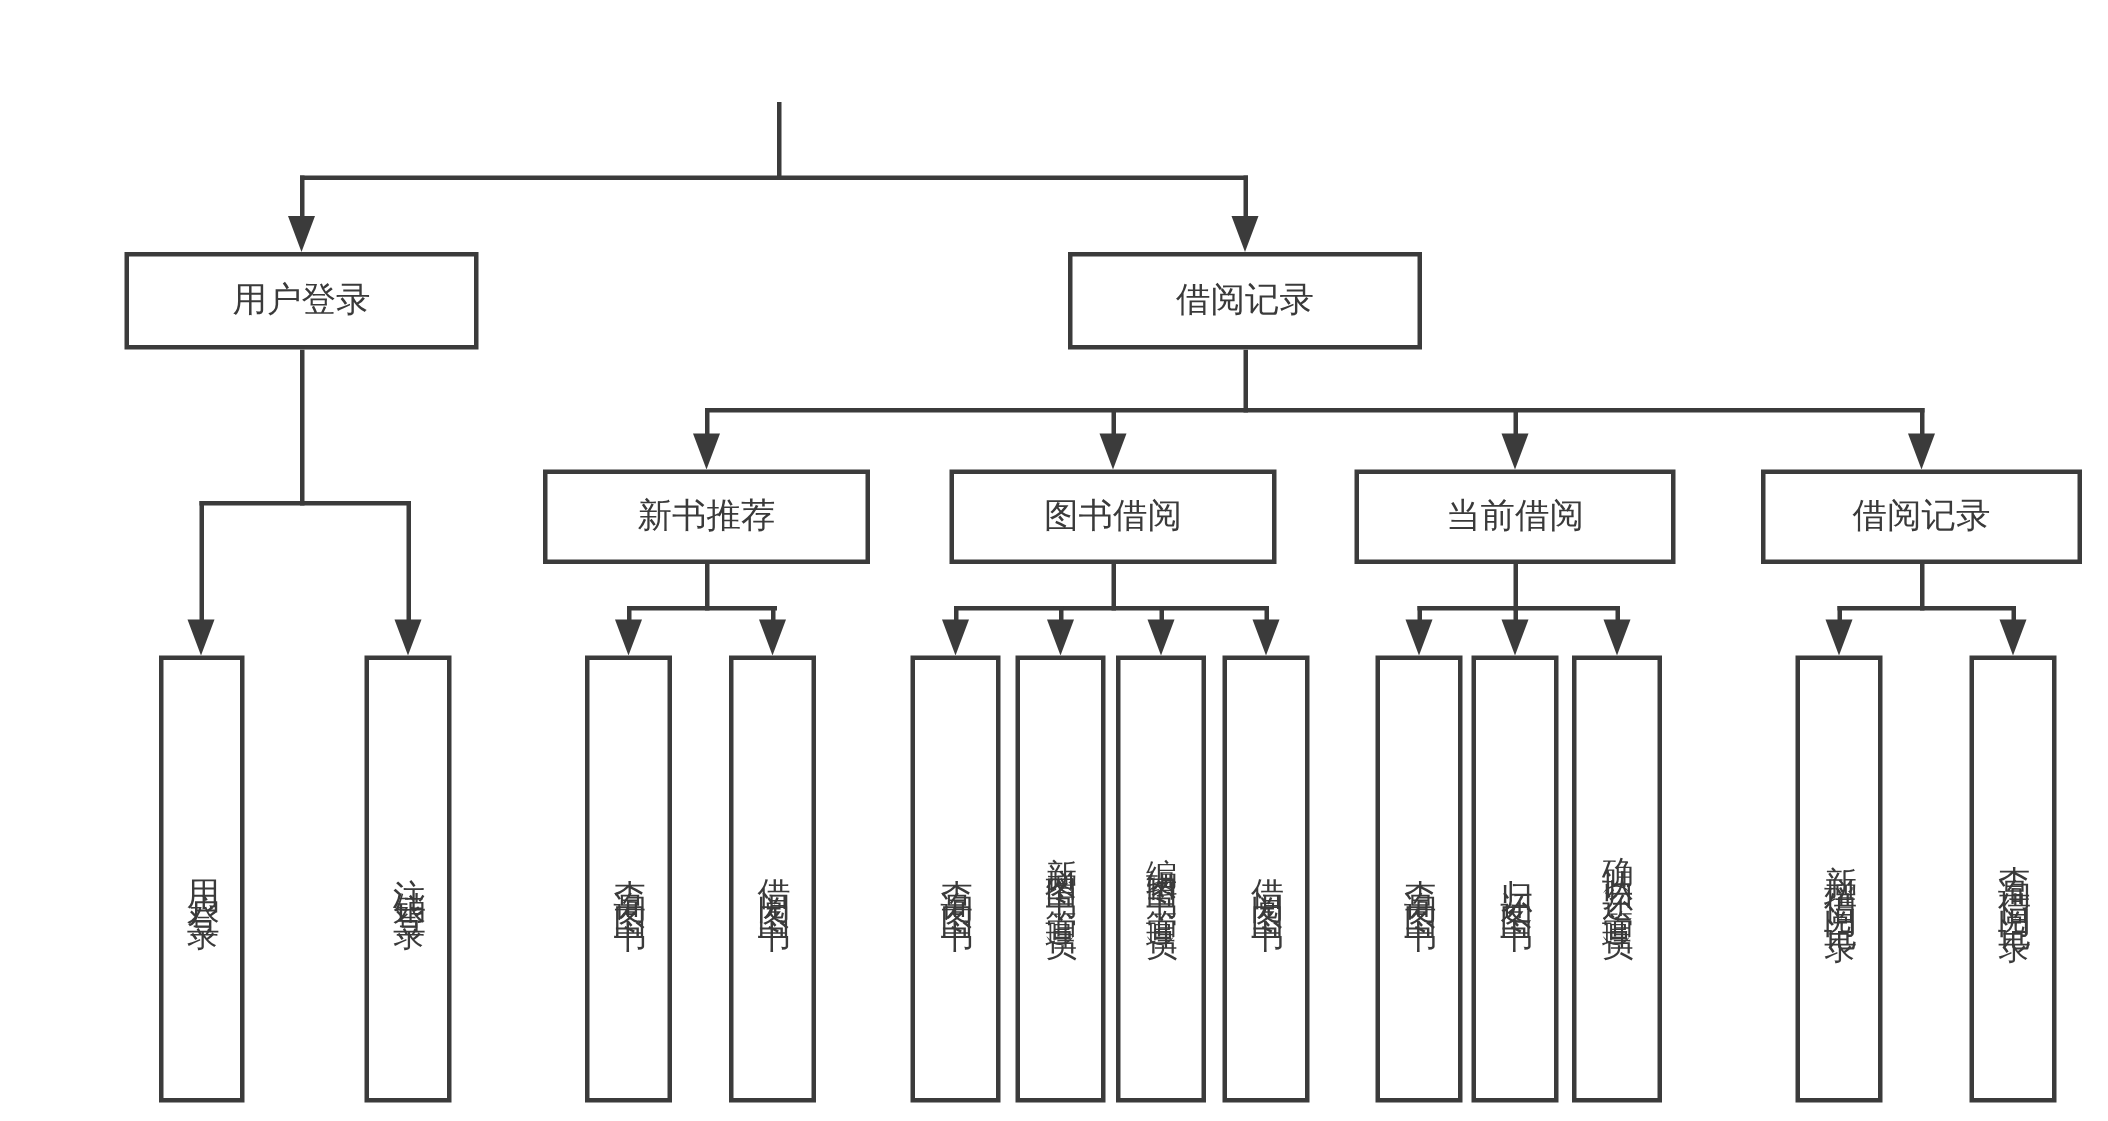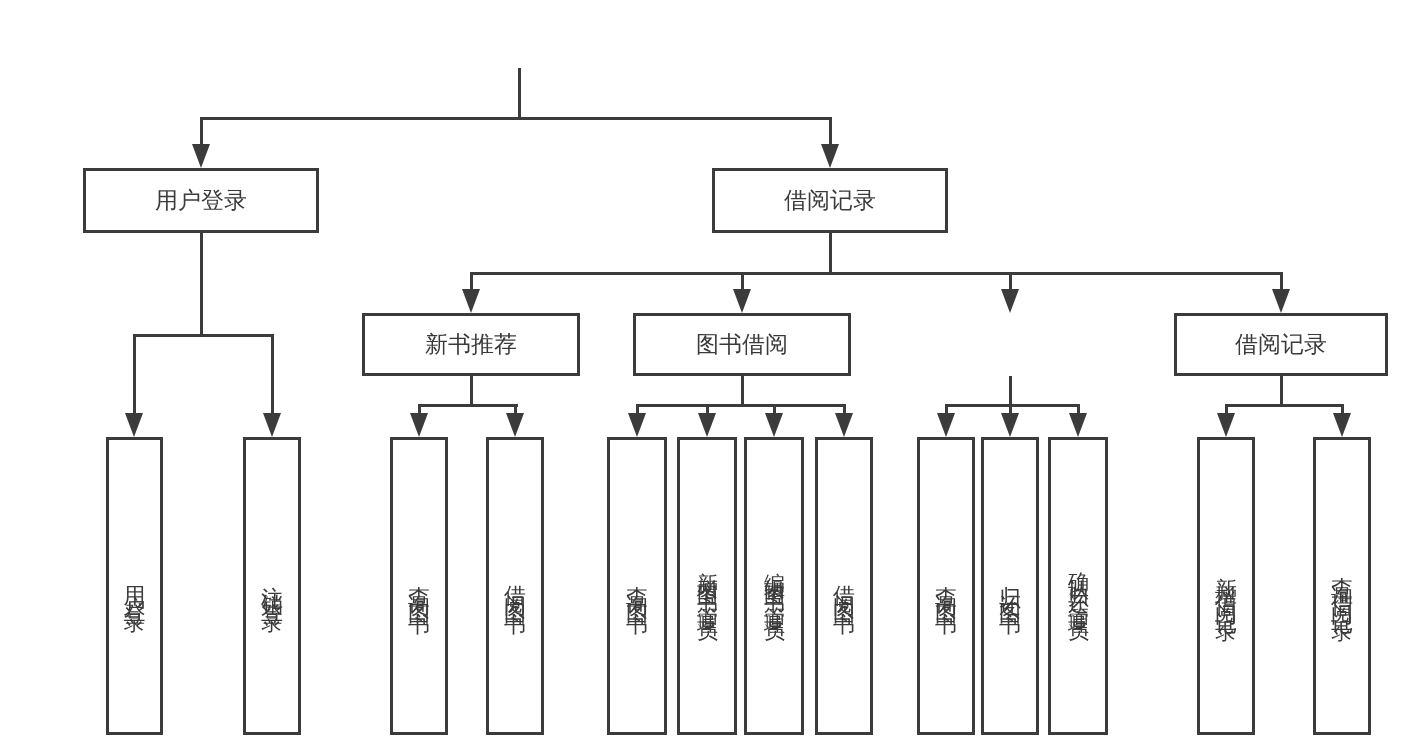--- a/index.html
+++ b/index.html
@@ -111,20 +111,21 @@
   <div class="line" style="left:1341px;top:404px;width:3px;height:12px"></div>
   <div class="arrow" style="left:1217px;top:413px"></div>
   <div class="arrow" style="left:1333px;top:413px"></div>
 
 
   <div class="box" style="left:83px;top:168px;width:236px;height:65px">用户登录</div>
   <div class="box" style="left:712px;top:168px;width:236px;height:65px">借阅记录</div>
 
   <div class="box" style="left:633px;top:313px;width:218px;height:63px">图书借阅</div>
   <div class="box" style="left:362px;top:313px;width:218px;height:63px">新书推荐</div>
+  <div class="box" style="left:903px;top:313px;width:214px;height:63px">当前借阅</div>
   <div class="box" style="left:1174px;top:313px;width:214px;height:63px">借阅记录</div>
 
   <div class="box" style="left:106px;top:437px;width:57px;height:298px">
     <span class="vlabel">用户登录</span>
   </div>
   <div class="box" style="left:243px;top:437px;width:58px;height:298px">
     <span class="vlabel">注销登录</span>
   </div>
 
   <div class="box" style="left:390px;top:437px;width:58px;height:298px">

